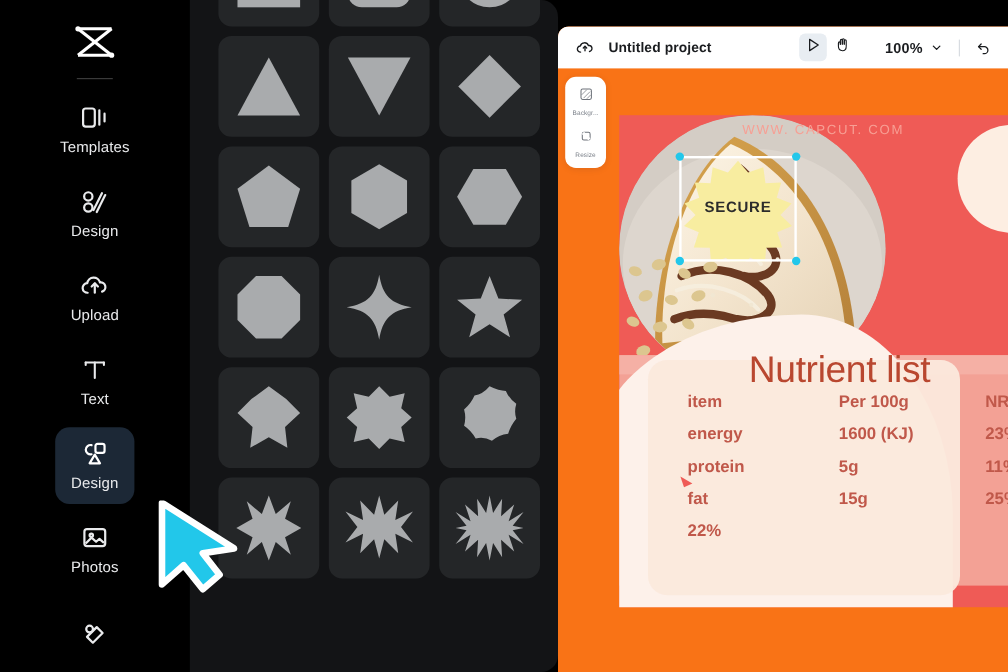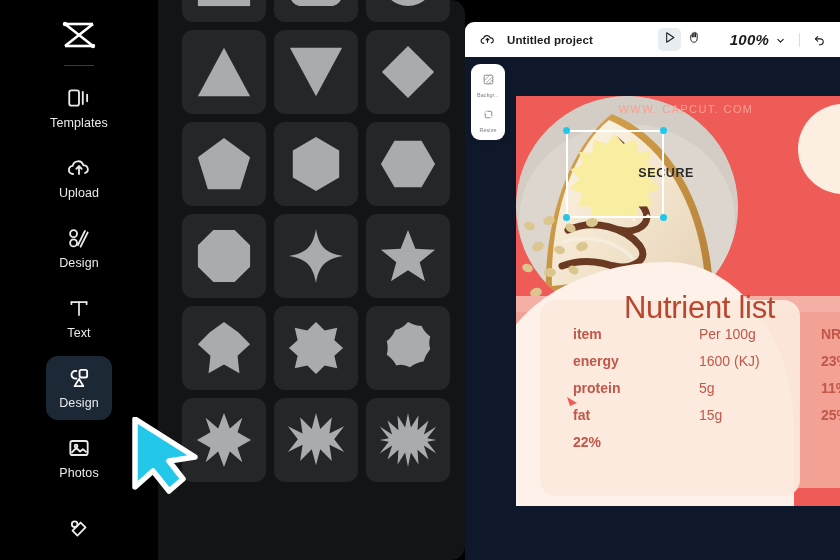--- a/index.html
+++ b/index.html
@@ -41,37 +41,37 @@
   .shape-tile {
     width: 84px; height: 84px; background: #242628; border-radius: 11px;
     display: flex; align-items: center; justify-content: center; cursor: pointer;
   }
   .shape-tile svg { width: 58px; height: 58px; display: block; }
   .shape-tile .sfill { fill: #a9abad; }
 
   
   #editor {
     position: absolute; left: 465px; top: 22px; width: 375px; height: 538px;
-    background: #0f172a; z-index: 20; overflow: hidden;
+    background: #f97316; z-index: 20; overflow: hidden;
     border-top-left-radius: 9px;
   }
   #editor-header {
     height: 35px; background: #ffffff; display: flex; align-items: center;
     padding: 0 12px 0 14px; position: relative;
   }
   #cloud-icon { width: 17px; height: 17px; margin-right: 11px; flex: 0 0 auto; }
   #project-title { font-size: 11.5px; color: #1a1c1f; font-weight: 600; letter-spacing: .1px; }
   #header-tools { position: absolute; right: 10px; top: 0; height: 35px;
     display: flex; align-items: center; gap: 2px; }
   .tool-btn { width: 23px; height: 23px; border-radius: 5px; cursor: pointer;
     display: flex; align-items: center; justify-content: center; }
   .tool-btn.active { background: #e8edf2; }
   .tool-btn svg { width: 15px; height: 15px; }
-  #zoom-level { font-size: 15px; color: #1a1c1f; font-weight: 600;
-    margin-left: 22px; cursor: pointer; letter-spacing: .2px; font-style: italic; }
+  #zoom-level { font-size: 12px; color: #1a1c1f; font-weight: 600;
+    margin-left: 22px; cursor: pointer; letter-spacing: .2px; }
   #zoom-chevron { width: 13px; height: 13px; margin: 0 4px 0 3px; cursor: pointer; }
   #tool-divider { width: 1px; height: 14px; background: #d8dce1; margin: 0 6px; }
   #undo-btn { width: 22px; height: 22px; display: flex; align-items: center;
     justify-content: center; cursor: pointer; }
   #undo-btn svg { width: 15px; height: 15px; }
 
   
   #side-toolbar {
     position: absolute; left: 6px; top: 42px; width: 34px;
     background: #ffffff; border-radius: 9px; padding: 8px 0 7px 0;
@@ -113,29 +113,29 @@
   .dot { position: absolute; background: #dcc68f; border-radius: 50%; }
 
   #nutrient-title {
     position: absolute; left: 108px; top: 194px;
     font-size: 31px; color: #b9472f; font-weight: 400; letter-spacing: -.3px;
     white-space: nowrap; z-index: 6;
   }
   #nutrient-table { position: absolute; left: 57px; top: 230px; z-index: 6; }
   .ntr-row { display: flex; align-items: baseline; height: 27px; }
   .ntr-c1 { width: 126px; font-size: 14px; color: #c0584a; font-weight: 600; }
-  .ntr-c2 { width: 122px; font-size: 14px; color: #c0584a; font-weight: 400; }
+  .ntr-c2 { width: 122px; font-size: 14px; color: #c0584a; font-weight: 700; }
   .ntr-c3 { font-size: 14px; color: #c0584a; font-weight: 600; white-space: nowrap; }
 
   
   #badge-wrap { position: absolute; left: 50px; top: 34px; width: 98px; height: 88px; z-index: 7; }
   #badge-wrap svg { width: 98px; height: 88px; display: block; }
   #badge-text {
-    position: absolute; left: 0; top: 36px; width: 98px; text-align: right;
-    font-size: 12.5px; font-weight: 700; color: #2c2c2c; letter-spacing: .6px; margin-left: 30px;
+    position: absolute; left: 0; top: 36px; width: 98px; text-align: center;
+    font-size: 12.5px; font-weight: 700; color: #2c2c2c; letter-spacing: .6px;
   }
   #selection-box {
     position: absolute; left: 50px; top: 34px; width: 98px; height: 88px;
     border: 2px solid #ffffff; z-index: 9;
   }
   .sel-handle { position: absolute; width: 7px; height: 7px; border-radius: 50%;
     background: #22c7ea; cursor: pointer; }
   .sh-tl { left: -5px; top: -5px; } .sh-tr { right: -5px; top: -5px; }
   .sh-bl { left: -5px; bottom: -5px; } .sh-br { right: -5px; bottom: -5px; }
 
@@ -169,39 +169,39 @@
           <rect x="3" y="5" width="9" height="14" rx="2"></rect>
           <path d="M15.5 6.5v11"></path>
             <path d="M19.5 9v6"></path>
         </svg>
       </span>
       <span class="nav-lbl">Templates</span>
     </div>
 
     <div class="nav-item">
       <span class="nav-ico">
-        <svg viewBox="0 0 24 24" fill="none" stroke="#e9eaec" stroke-width="1.7" stroke-linecap="round" stroke-linejoin="round">
-          <path d="M6.5 17.5a3.7 3.7 0 0 1-.3-7.4A5 5 0 0 1 16 9.6a3.6 3.6 0 0 1 1.6 7"></path>
-          <path d="M12 17.5V10.5"></path>
-            <path d="M9.6 12.7 12 10.3l2.4 2.4"></path>
-        </svg>
-      </span>
-      <span class="nav-lbl">Upload</span>
-    </div>
-
-    <div class="nav-item">
-      <span class="nav-ico">
         <svg viewBox="0 0 24 24" fill="none" stroke="#e9eaec" stroke-width="1.7" stroke-linecap="round">
           <circle cx="7" cy="8" r="3.2"></circle>
             <circle cx="7" cy="16.5" r="3.2"></circle>
           <path d="M17.5 5.5 L11 18.5"></path>
             <path d="M20 7 L13.5 20"></path>
         </svg>
       </span>
       <span class="nav-lbl">Design</span>
+    </div>
+
+    <div class="nav-item">
+      <span class="nav-ico">
+        <svg viewBox="0 0 24 24" fill="none" stroke="#e9eaec" stroke-width="1.7" stroke-linecap="round" stroke-linejoin="round">
+          <path d="M6.5 17.5a3.7 3.7 0 0 1-.3-7.4A5 5 0 0 1 16 9.6a3.6 3.6 0 0 1 1.6 7"></path>
+          <path d="M12 17.5V10.5"></path>
+            <path d="M9.6 12.7 12 10.3l2.4 2.4"></path>
+        </svg>
+      </span>
+      <span class="nav-lbl">Upload</span>
     </div>
 
     <div class="nav-item">
       <span class="nav-ico">
         <svg viewBox="0 0 24 24" fill="none" stroke="#e9eaec" stroke-width="1.6" stroke-linecap="round">
           <path d="M5 6.5h14"></path>
             <path d="M12 6.5v12"></path>
           <path d="M5 6.5v2"></path>
             <path d="M19 6.5v2"></path>
         </svg>

